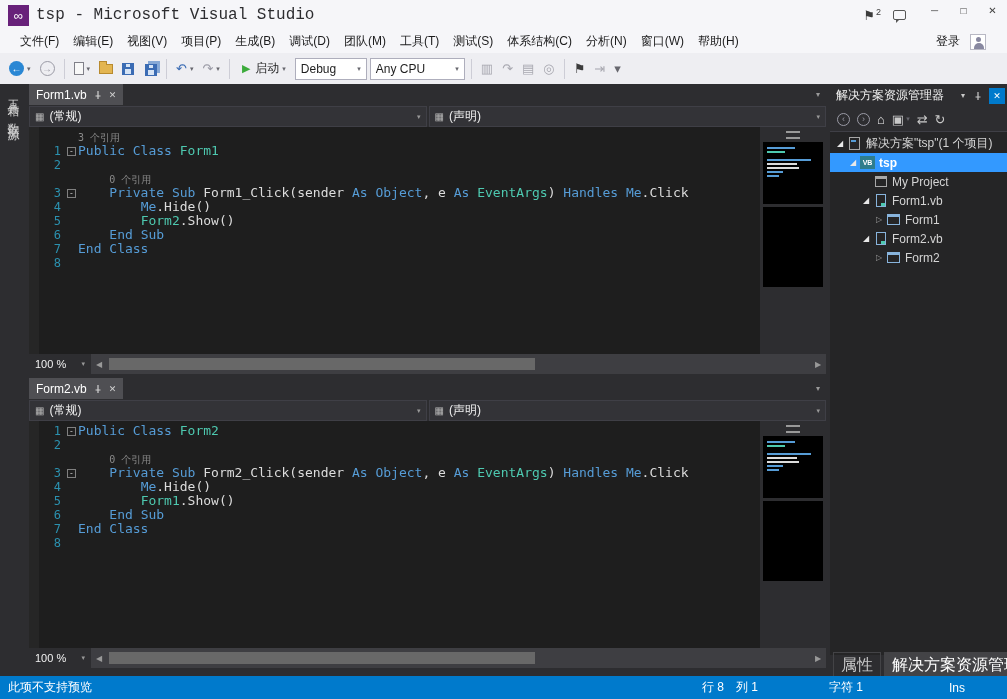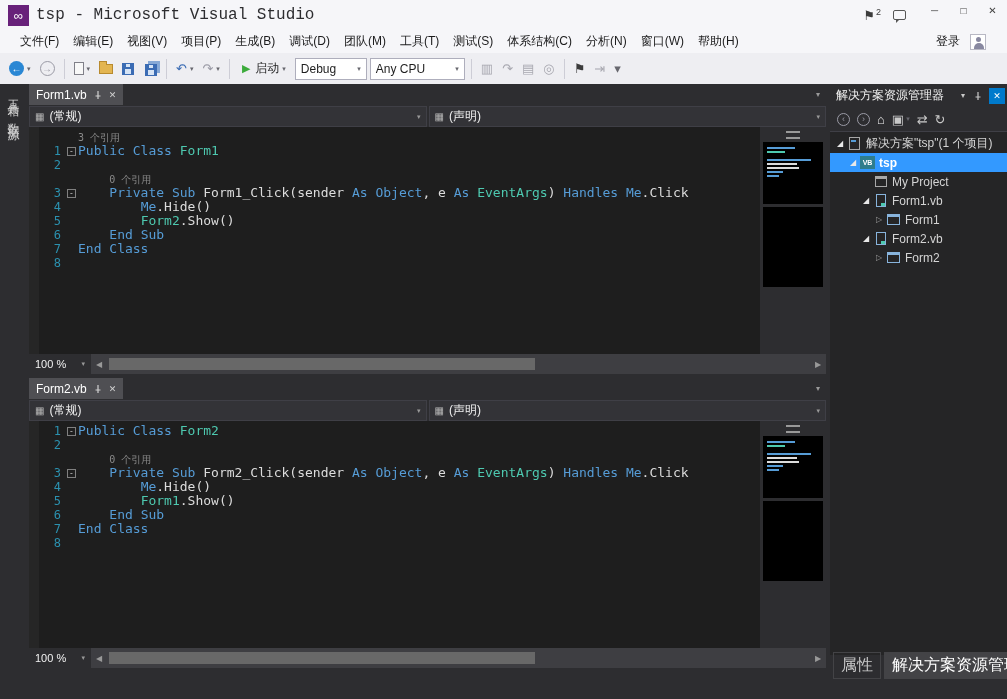--- a/index.html
+++ b/index.html
@@ -419,14 +419,22 @@
             <span class="tlabel">Form2</span>
           </div>
         </div>
       <div class="rtabs">
         <span class="rtab">属性</span>
         <span class="rtab active">解决方案资源管理器</span>
       </div>
     </div>
   </div>
 
+  <div class="statusbar">
+    <span>此项不支持预览</span>
+    <div class="tspacer"></div>
+    <span class="sb sb-line">行 8</span>
+    <span class="sb sb-col">列 1</span>
+    <span class="sb sb-char">字符 1</span>
+    <span class="sb sb-ins">Ins</span>
+  </div>
 
 </div>
 
 </body></html>

